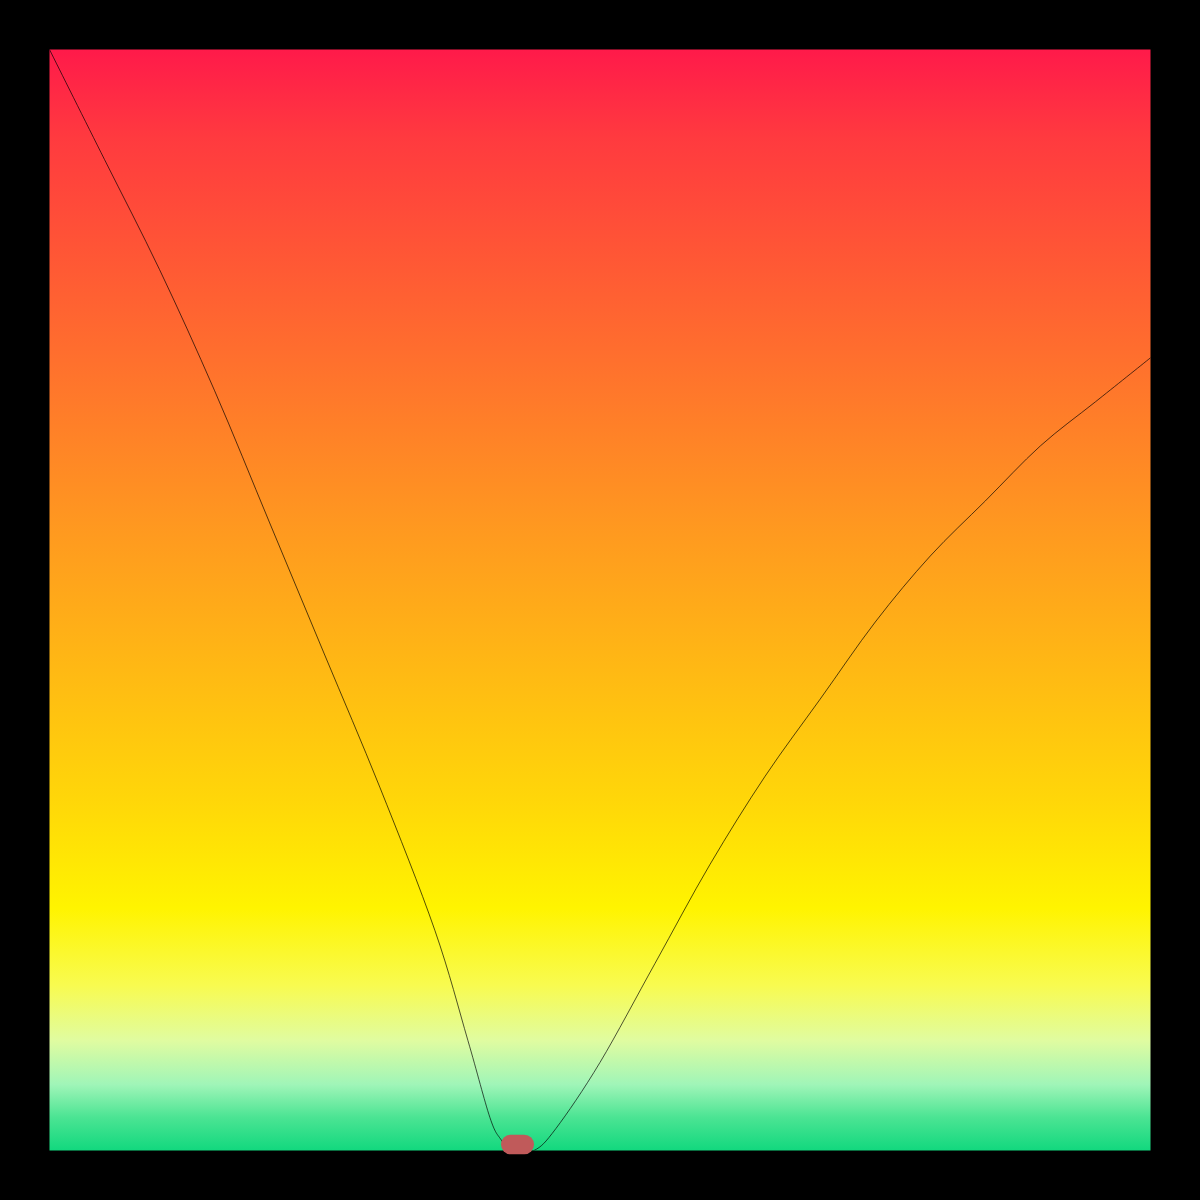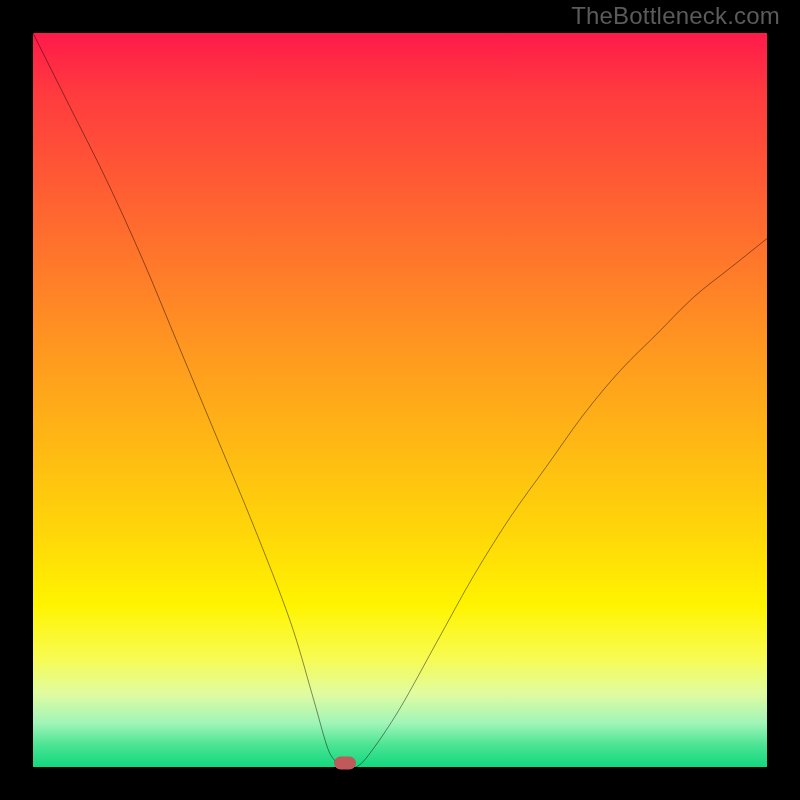--- a/index.html
+++ b/index.html
@@ -66,21 +66,20 @@
     height: 13px;
     border-radius: 7px;
     background: #c05a5a;
     transform: translate(-50%, -50%);
   }
 </style>
 </head>
 <body>
 
 <div class="frame">
-  <div class="watermark">TheBottleneck.com</div>
 
   <div class="plot">
     <div class="gradient"></div>
 
     <svg class="curve" viewBox="0 0 100 100" preserveAspectRatio="none">
       <path fill="none" stroke="#000000" stroke-width="0.45" vector-effect="non-scaling-stroke" stroke-linecap="round" stroke-linejoin="round" id="curve-path" d="M 0.00 0.00 C 0.83 1.67, 3.33 6.67, 5.00 10.00 C 6.67 13.33, 8.33 16.50, 10.00 20.00 C 11.67 23.50, 13.33 27.17, 15.00 31.00 C 16.67 34.83, 18.33 39.00, 20.00 43.00 C 21.67 47.00, 23.33 51.00, 25.00 55.00 C 26.67 59.00, 28.33 62.83, 30.00 67.00 C 31.67 71.17, 33.67 76.17, 35.00 80.00 C 36.33 83.83, 37.17 87.17, 38.00 90.00 C 38.83 92.83, 39.50 95.50, 40.00 97.00 C 40.50 98.50, 40.67 98.50, 41.00 99.00 C 41.33 99.50, 41.50 99.83, 42.00 100.00 C 42.50 100.17, 43.33 100.33, 44.00 100.00 C 44.67 99.67, 45.00 99.33, 46.00 98.00 C 47.00 96.67, 48.50 94.50, 50.00 92.00 C 51.50 89.50, 53.33 86.00, 55.00 83.00 C 56.67 80.00, 58.33 76.83, 60.00 74.00 C 61.67 71.17, 63.33 68.50, 65.00 66.00 C 66.67 63.50, 68.33 61.33, 70.00 59.00 C 71.67 56.67, 73.33 54.17, 75.00 52.00 C 76.67 49.83, 78.33 47.83, 80.00 46.00 C 81.67 44.17, 83.33 42.67, 85.00 41.00 C 86.67 39.33, 88.33 37.50, 90.00 36.00 C 91.67 34.50, 93.33 33.33, 95.00 32.00 C 96.67 30.67, 99.17 28.67, 100.00 28.00"></path>
     </svg>
 
     <div class="marker" id="marker" style="left: 42.5%; top: 99.5%; background: rgb(192, 90, 90);"></div>
   </div>

